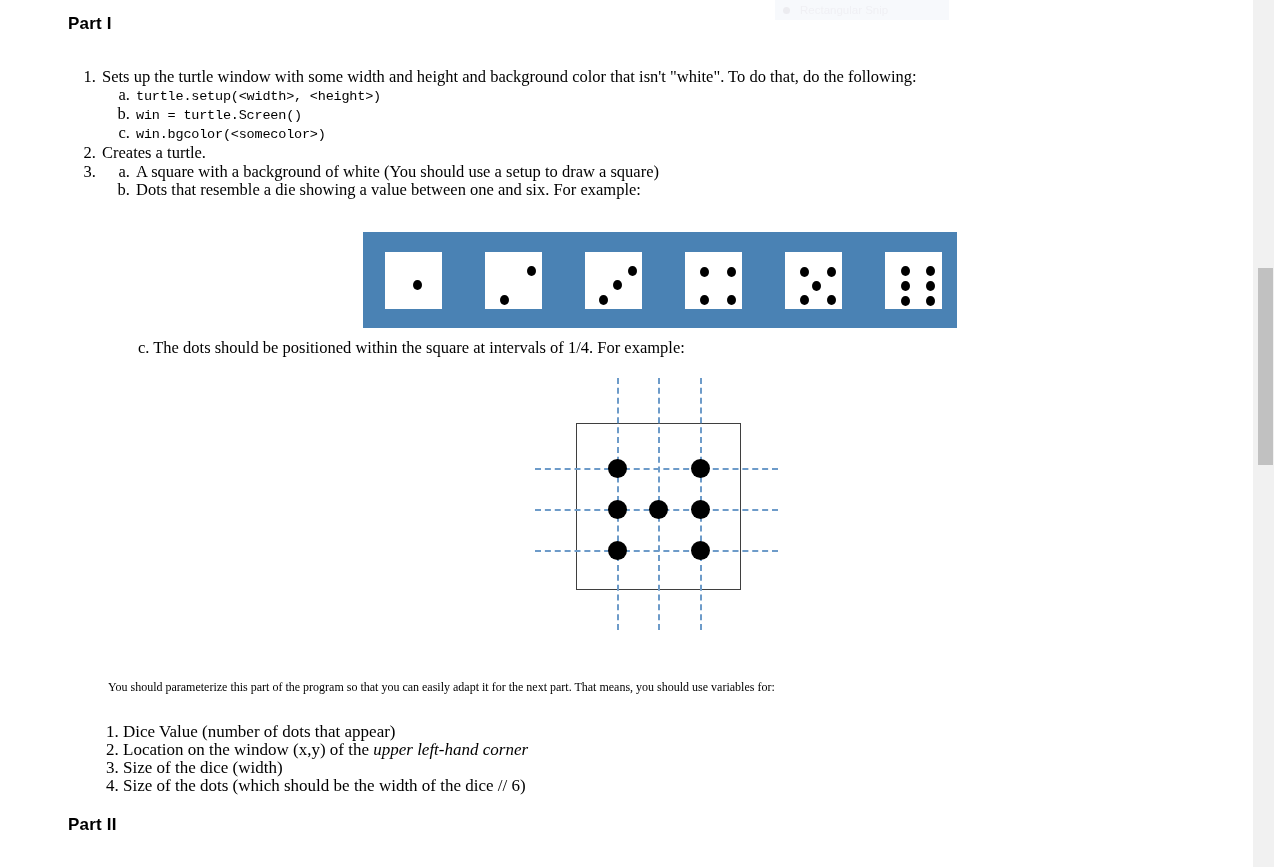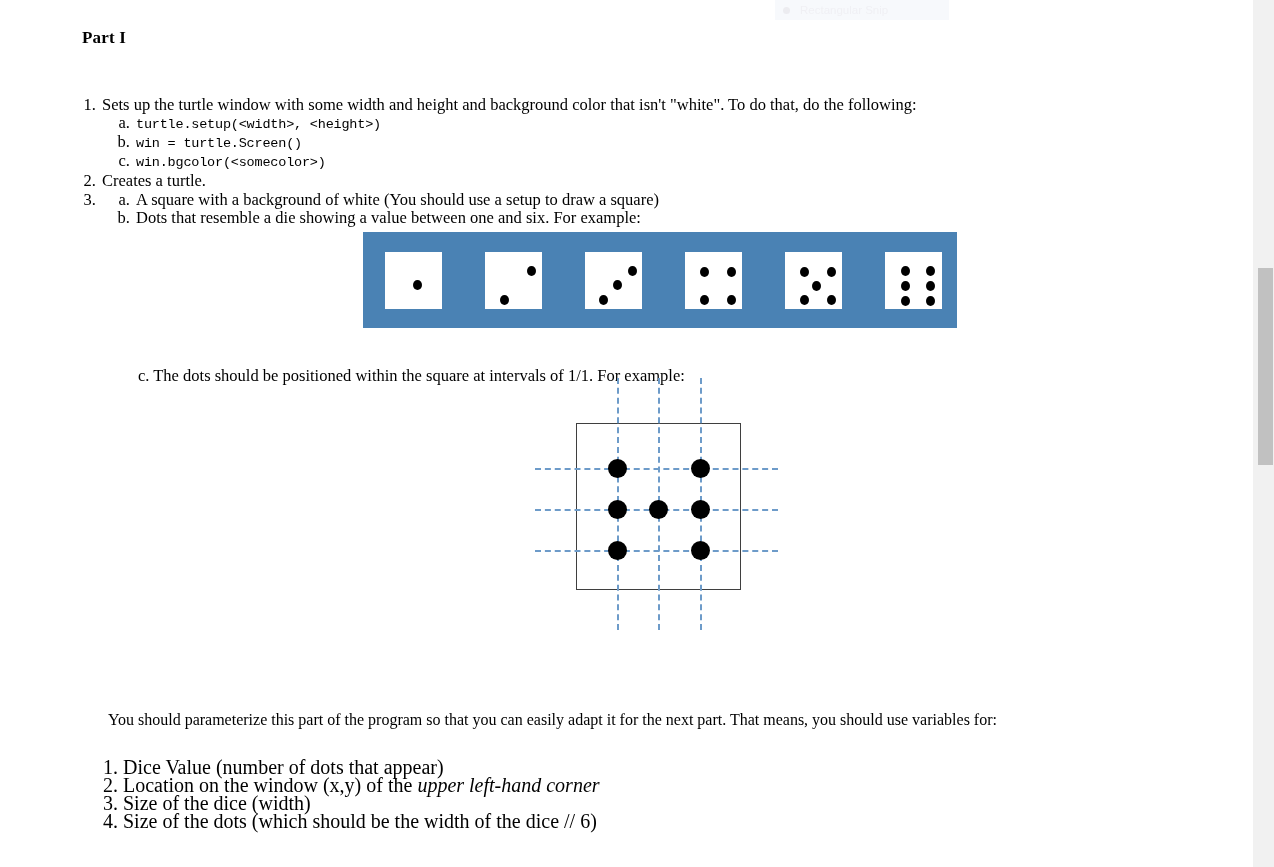--- a/index.html
+++ b/index.html
@@ -27,24 +27,24 @@
   }
 
   .content {
     position: absolute;
     left: 68px;
     top: 14px;
     width: 1160px;
   }
 
   h1.part {
-    font-family: Liberation Serif, serif;
+    font-family: Liberation Sans, sans-serif;
     font-size: 17px;
     font-weight: bold;
-    margin: 14px;
+    margin: 0;
     padding: 0;
     line-height: 20px;
     letter-spacing: .2px;
   }
 
   p.para {
     font-size: 16.5px;
     line-height: 19px;
     margin: 0;
     padding: 0;
@@ -73,33 +73,33 @@
     font-size: 16.5px;
     line-height: 17.5px;
   }
   ol.lvl2 > li { padding-left: 2px; }
   ol.lvl2.code > li { line-height: 17px; }
 
   ol.nums {
     margin: 0;
     padding: 0 0 0 55px;
     list-style-type: decimal;
-    font-size: 20px;
+    font-size: 17px;
     line-height: 17.8px;
   }
 
   .indent-c {
     padding-left: 70px;
     font-size: 16.5px;
     line-height: 19px;
   }
 
   .indent-par {
     padding-left: 40px;
-    font-size: 16px;
+    font-size: 12px;
     line-height: 19px;
   }
 
   em { font-style: italic; }
 
   
   #dice-banner {
     position: absolute;
     left: 363px;
     top: 232px;
@@ -244,21 +244,21 @@
       <li>
         <ol class="lvl2">
           <li>A square with a background of white  (You should use a setup to draw a square)</li>
           <li>Dots that resemble a die showing a value between one and six.  For example:</li>
         </ol>
       </li>
     </ol>
 
     <div style="height:123px"></div>
 
-    <p class="indent-c">c. The dots should be positioned within the square at intervals of 1/1.  For example:</p>
+    <p class="indent-c">c. The dots should be positioned within the square at intervals of 1/4.  For example:</p>
 
     <div style="height:293px"></div>
 
     <p class="indent-par">You should parameterize this part of the program so that you can easily adapt it for the next part.  That means, you should use variables for:</p>
 
     <div style="height:14px"></div>
 
     <ol class="nums">
       <li><span>Dice Value (number of dots that appear)</span></li>
       <li><span>Location on the window (x,y) of the </span><em>upper left-hand corner</em></li>

